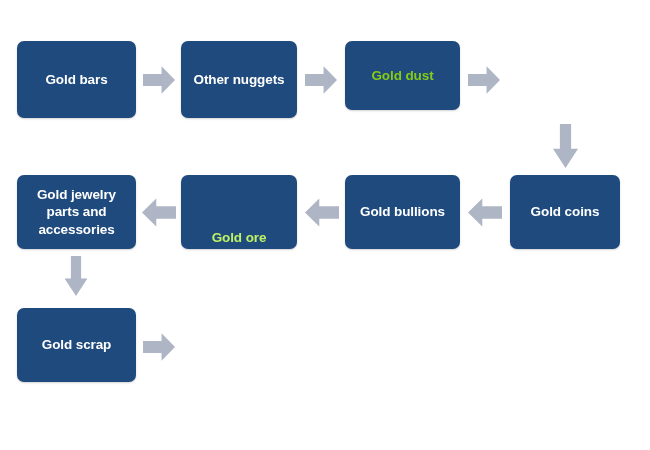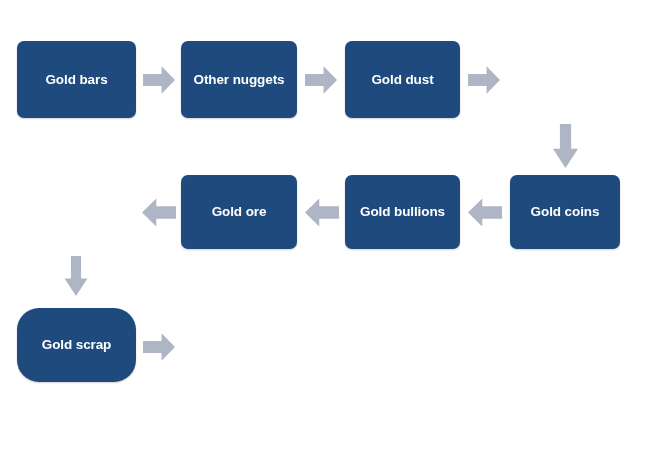--- a/index.html
+++ b/index.html
@@ -40,33 +40,36 @@
 </head>
 <body>
 
 <div id="canvas" style="background: rgb(255, 255, 255);">
     <div class="node" style="left: 17px; top: 41px; width: 119px; height: 77px; background: rgb(31, 74, 125); color: rgb(255, 255, 255);">
       <span>Gold bars</span>
     </div>
     <div class="node" style="left: 181px; top: 41px; width: 116px; height: 77px; background: rgb(31, 74, 125); color: rgb(255, 255, 255);">
       <span>Other nuggets</span>
     </div>
-    <div class="node" style="left: 345px; top: 41px; width: 115px; height: 77px; background: rgb(31, 74, 125); color: #ffffff;">
+    <div class="node" style="left: 345px; top: 41px; width: 115px; height: 69px; background: rgb(31, 74, 125); color: #84cc16;">
       <span>Gold dust</span>
     </div>
-    <div class="node" style="left: 181px; top: 175px; width: 116px; height: 74px; background: rgb(31, 74, 125); color: #ffffff;">
+    <div class="node" style="left: 17px; top: 175px; width: 119px; height: 74px; background: rgb(31, 74, 125); color: rgb(255, 255, 255);">
+      <span>Gold jewelry parts and accessories</span>
+    </div>
+    <div class="node" style="left: 181px; top: 175px; width: 116px; height: 74px; background: rgb(31, 74, 125); color: #bef264; align-items: flex-end;">
       <span>Gold ore</span>
     </div>
     <div class="node" style="left: 510px; top: 175px; width: 110px; height: 74px; background: rgb(31, 74, 125); color: rgb(255, 255, 255);">
       <span>Gold coins</span>
     </div>
     <div class="node" style="left: 345px; top: 175px; width: 115px; height: 74px; background: rgb(31, 74, 125); color: rgb(255, 255, 255);">
       <span>Gold bullions</span>
     </div>
-    <div class="node" style="left: 17px; top: 308px; width: 119px; height: 74px; background: rgb(31, 74, 125); color: rgb(255, 255, 255); border-radius: 22px;">
+    <div class="node" style="left: 17px; top: 308px; width: 119px; height: 74px; background: rgb(31, 74, 125); color: rgb(255, 255, 255);">
       <span>Gold scrap</span>
     </div>
     <div class="arrow" style="left: 143px; top: 62px; width: 32px; height: 36px;">
       <svg viewBox="0 0 100 100" preserveAspectRatio="none">
         <path d="M0,33 L58,33 L58,12 L100,50 L58,88 L58,67 L0,67 Z" fill="#aeb5c4"></path>
       </svg>
     </div>
     <div class="arrow" style="left: 305px; top: 62px; width: 32px; height: 36px;">
       <svg viewBox="0 0 100 100" preserveAspectRatio="none">
         <path d="M0,33 L58,33 L58,12 L100,50 L58,88 L58,67 L0,67 Z" fill="#aeb5c4"></path>

